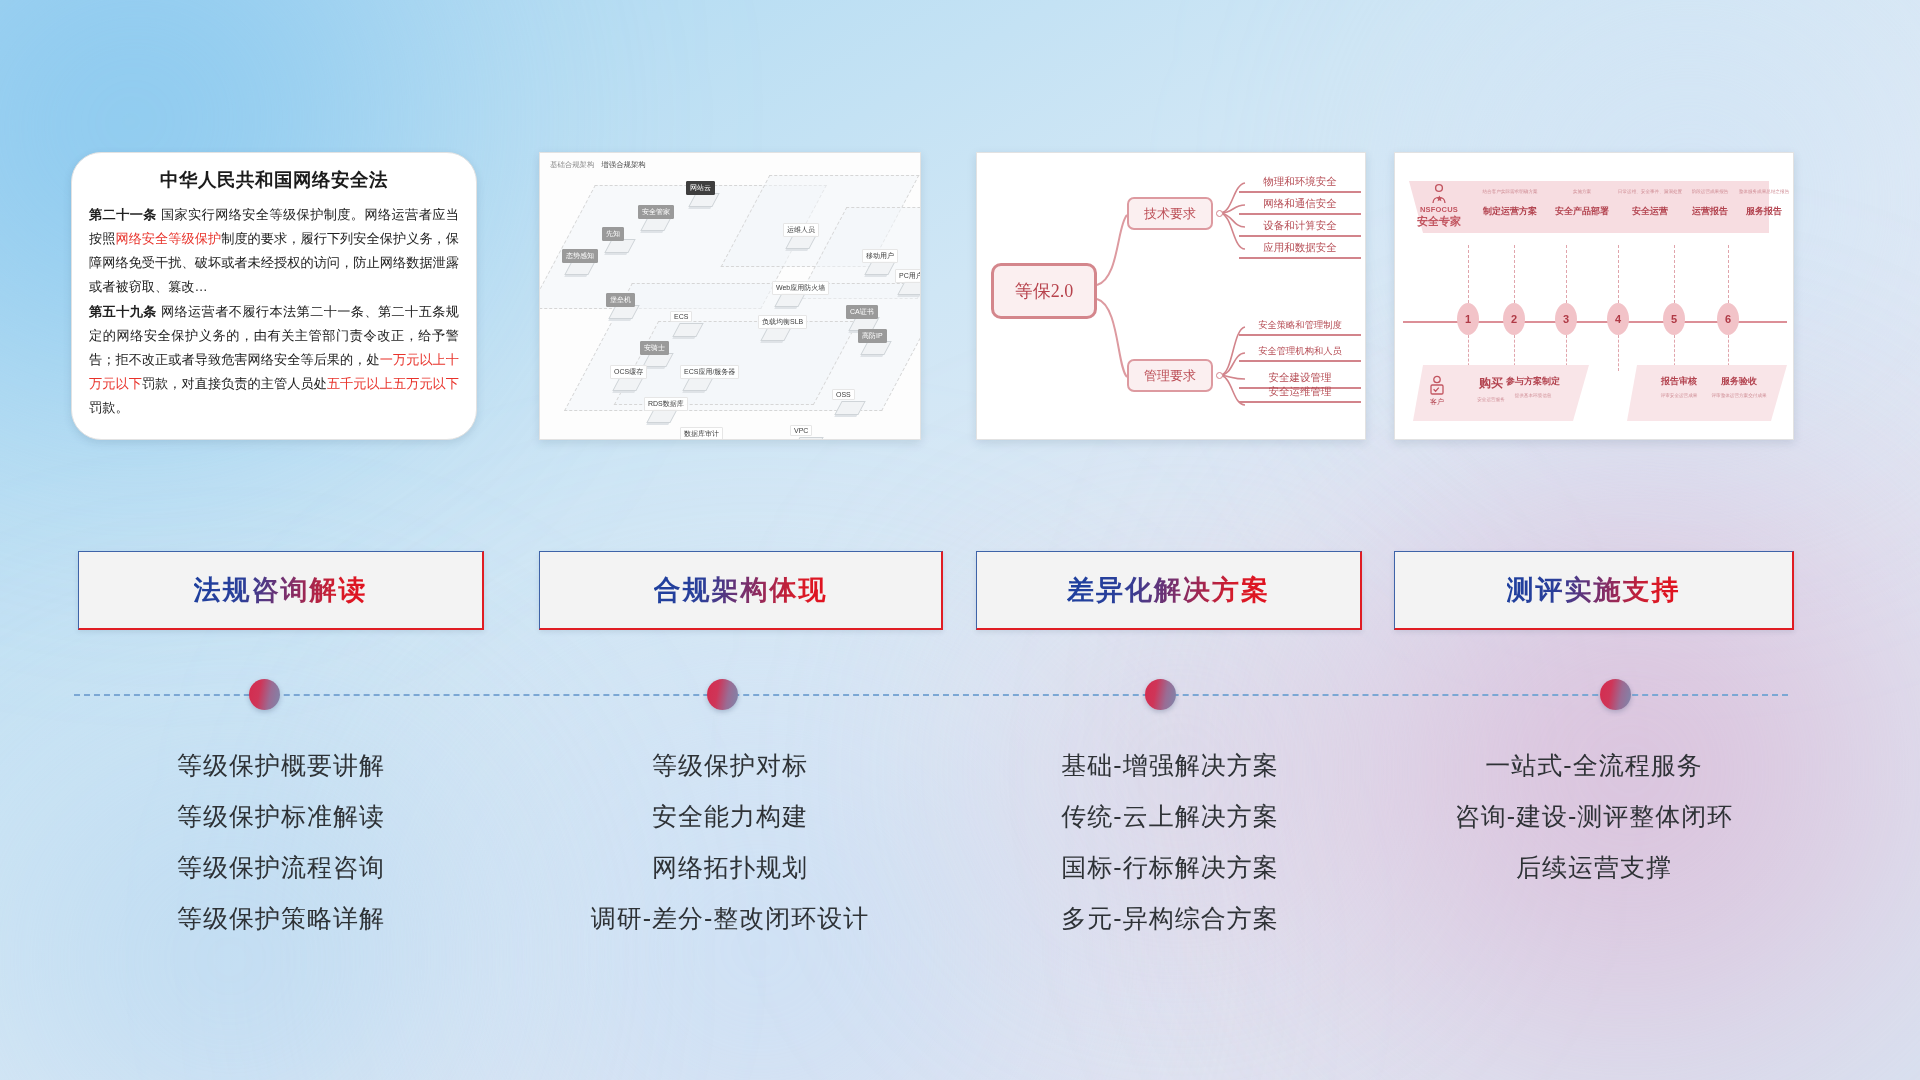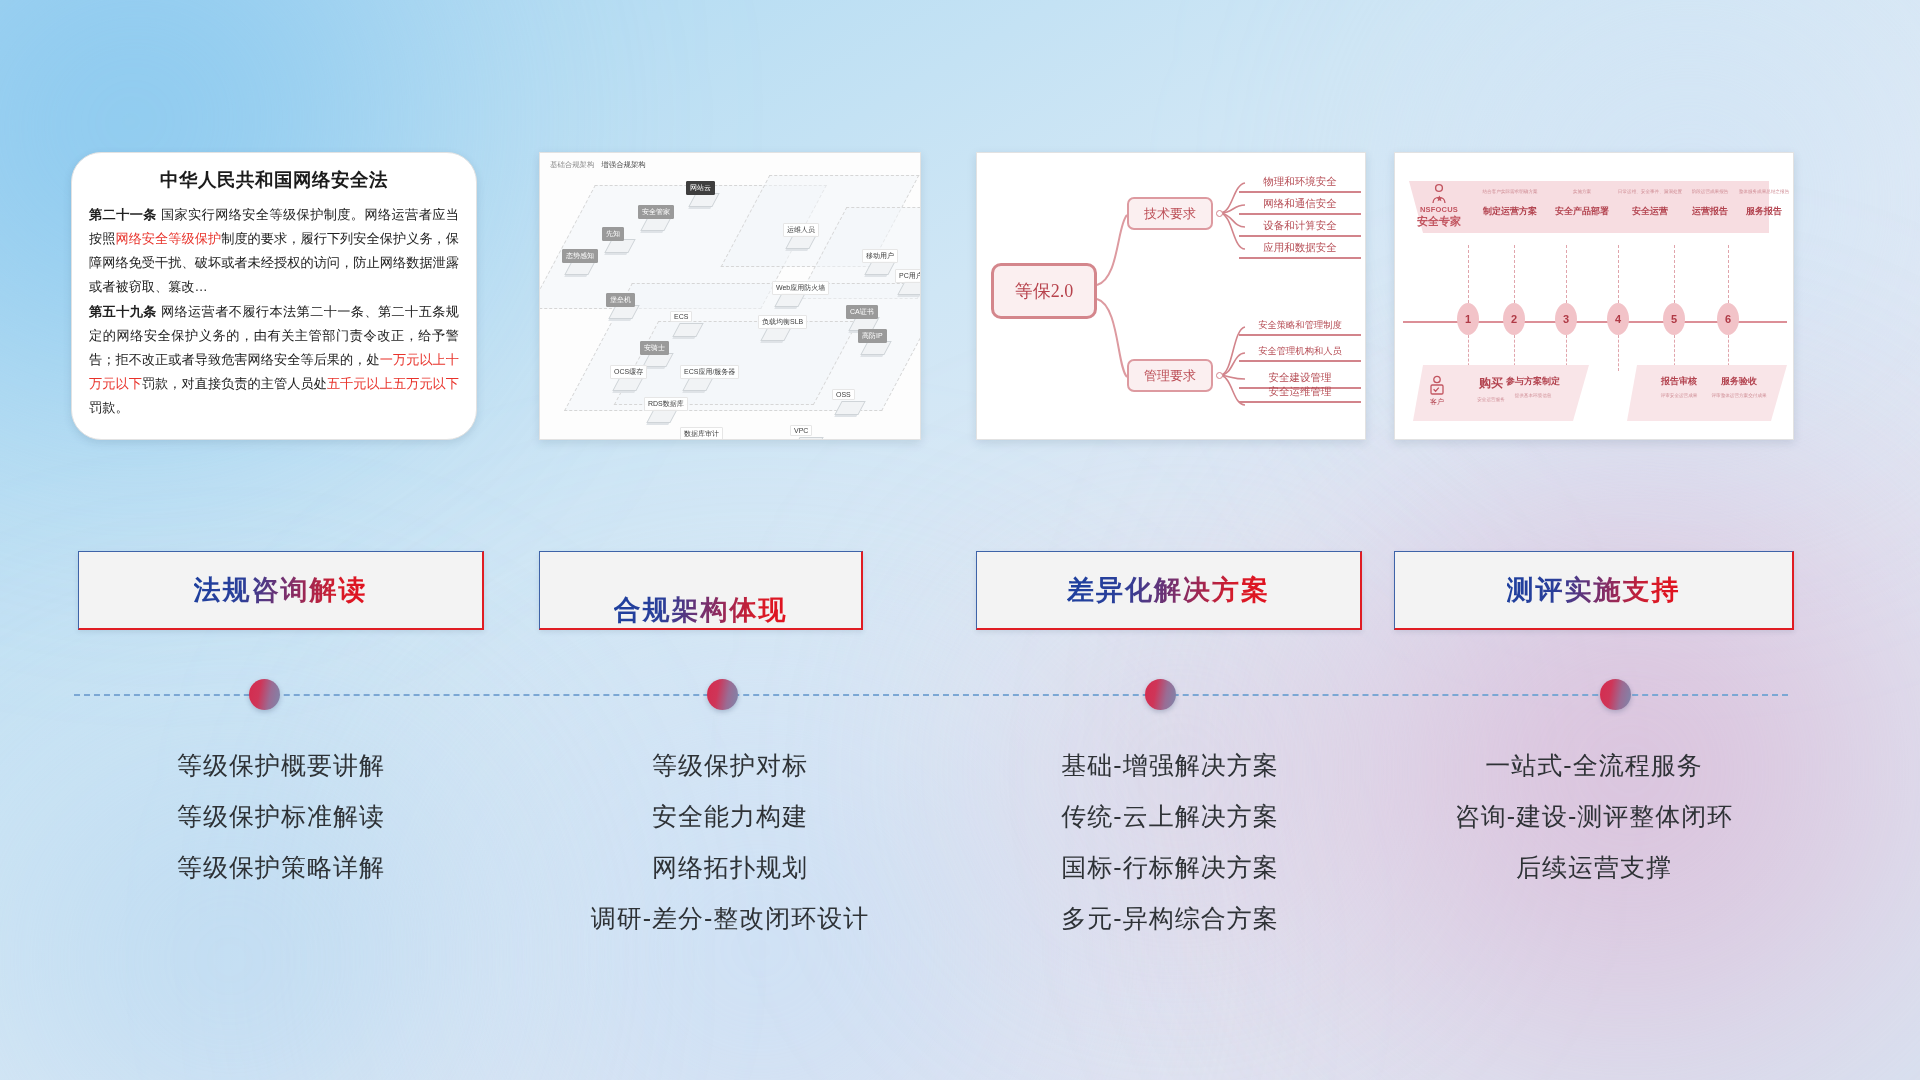--- a/index.html
+++ b/index.html
@@ -142,21 +142,21 @@
     box-shadow:0 2px 5px rgba(40,70,110,.12);
     display:flex; align-items:center; justify-content:center;
   }
   .hdr-txt{
     font-size:27px; font-weight:bold; letter-spacing:2px;
     background:linear-gradient(100deg,#1d3f9e 0%,#2a3f9a 28%,#8a2c62 58%,#d81b28 82%,#e2101d 100%);
     -webkit-background-clip:text; background-clip:text;
     -webkit-text-fill-color:transparent; color:#b3263f;
   }
   .hdr-1{ left:78px;  width:406px; }
-  .hdr-2{ left:539px; width:324px;align-items:flex-end; }
+  .hdr-2{ left:539px; width:404px; }
   .hdr-3{ left:976px; width:386px; }
   .hdr-4{ left:1394px;width:400px; }
 
   
   .tl-line{
     position:absolute; left:74px; top:694px; width:1714px; height:0;
     border-top:2.5px dashed #7ba7d4;
   }
   .tl-dot{
     position:absolute; top:679px; width:31px; height:31px; border-radius:50%;
@@ -393,20 +393,21 @@
 
   <div class="tl-line"></div>
   <div class="tl-dot tl-1"></div>
   <div class="tl-dot tl-2"></div>
   <div class="tl-dot tl-3"></div>
   <div class="tl-dot tl-4"></div>
 
   <div class="col col-1" id="col0">
       <div>等级保护概要讲解</div>
       <div>等级保护标准解读</div>
+      <div>等级保护流程咨询</div>
       <div>等级保护策略详解</div>
     </div>
   <div class="col col-2" id="col1">
       <div>等级保护对标</div>
       <div>安全能力构建</div>
       <div>网络拓扑规划</div>
       <div>调研-差分-整改闭环设计</div>
     </div>
   <div class="col col-3" id="col2">
       <div>基础-增强解决方案</div>

